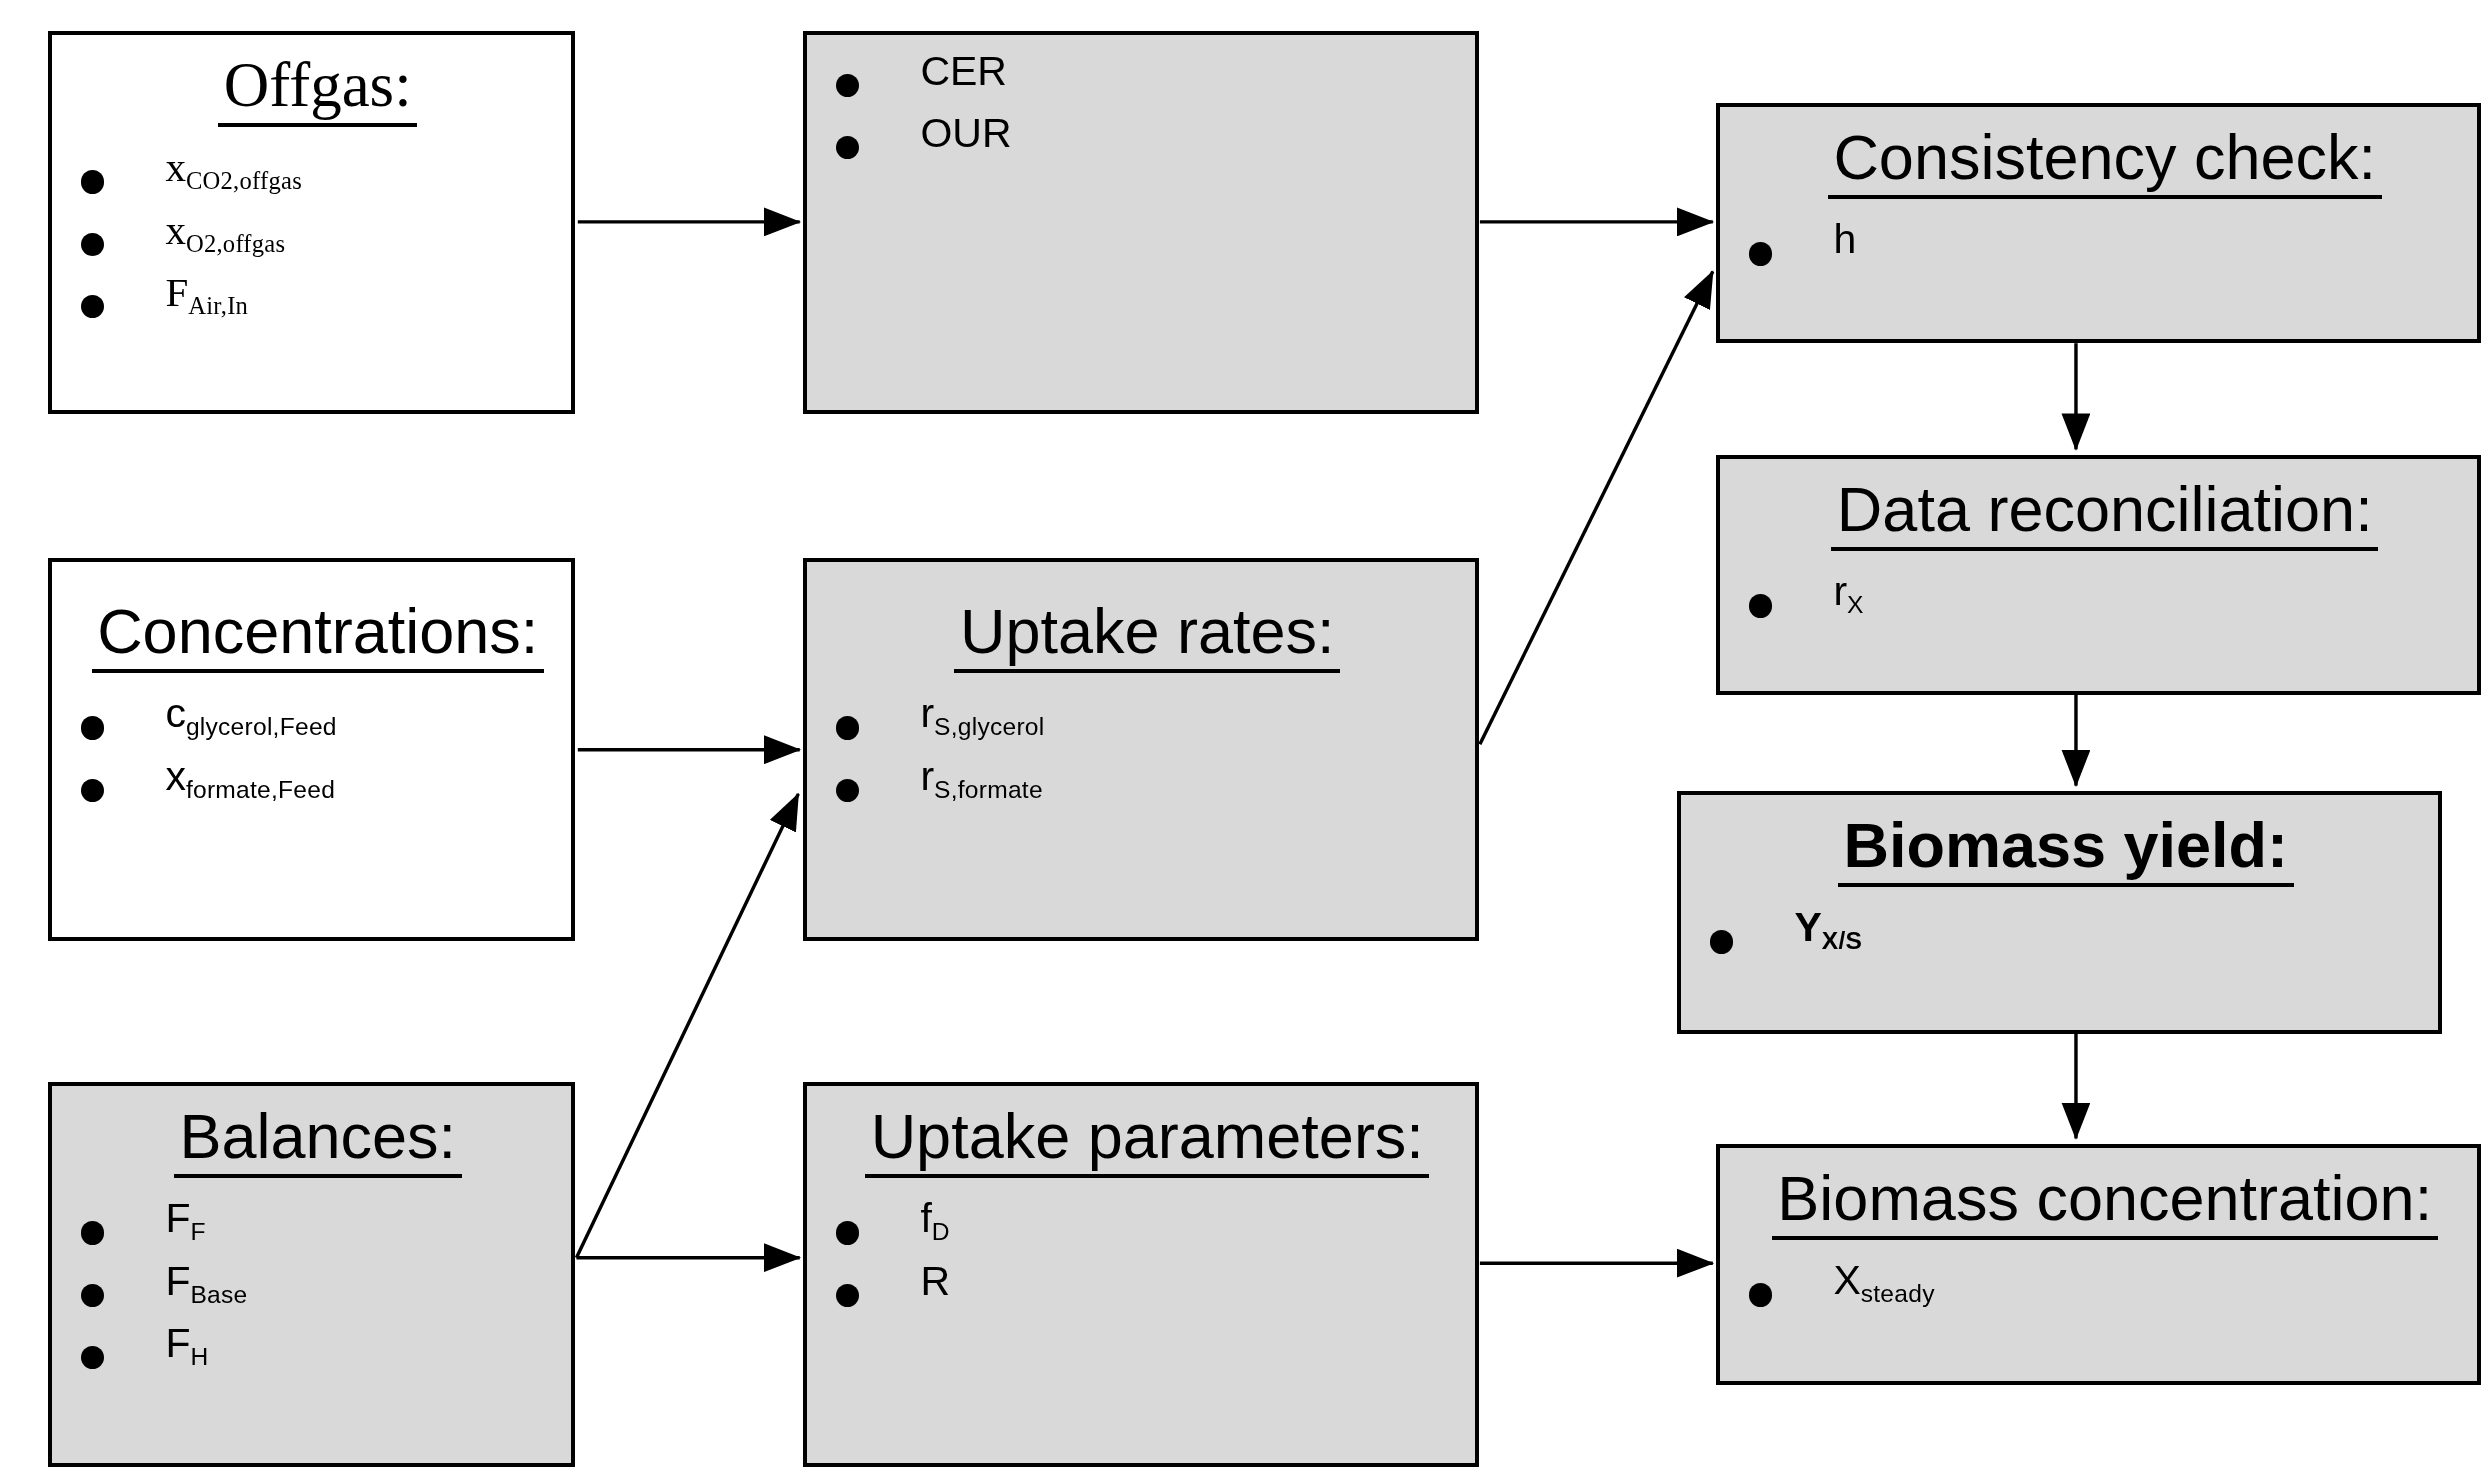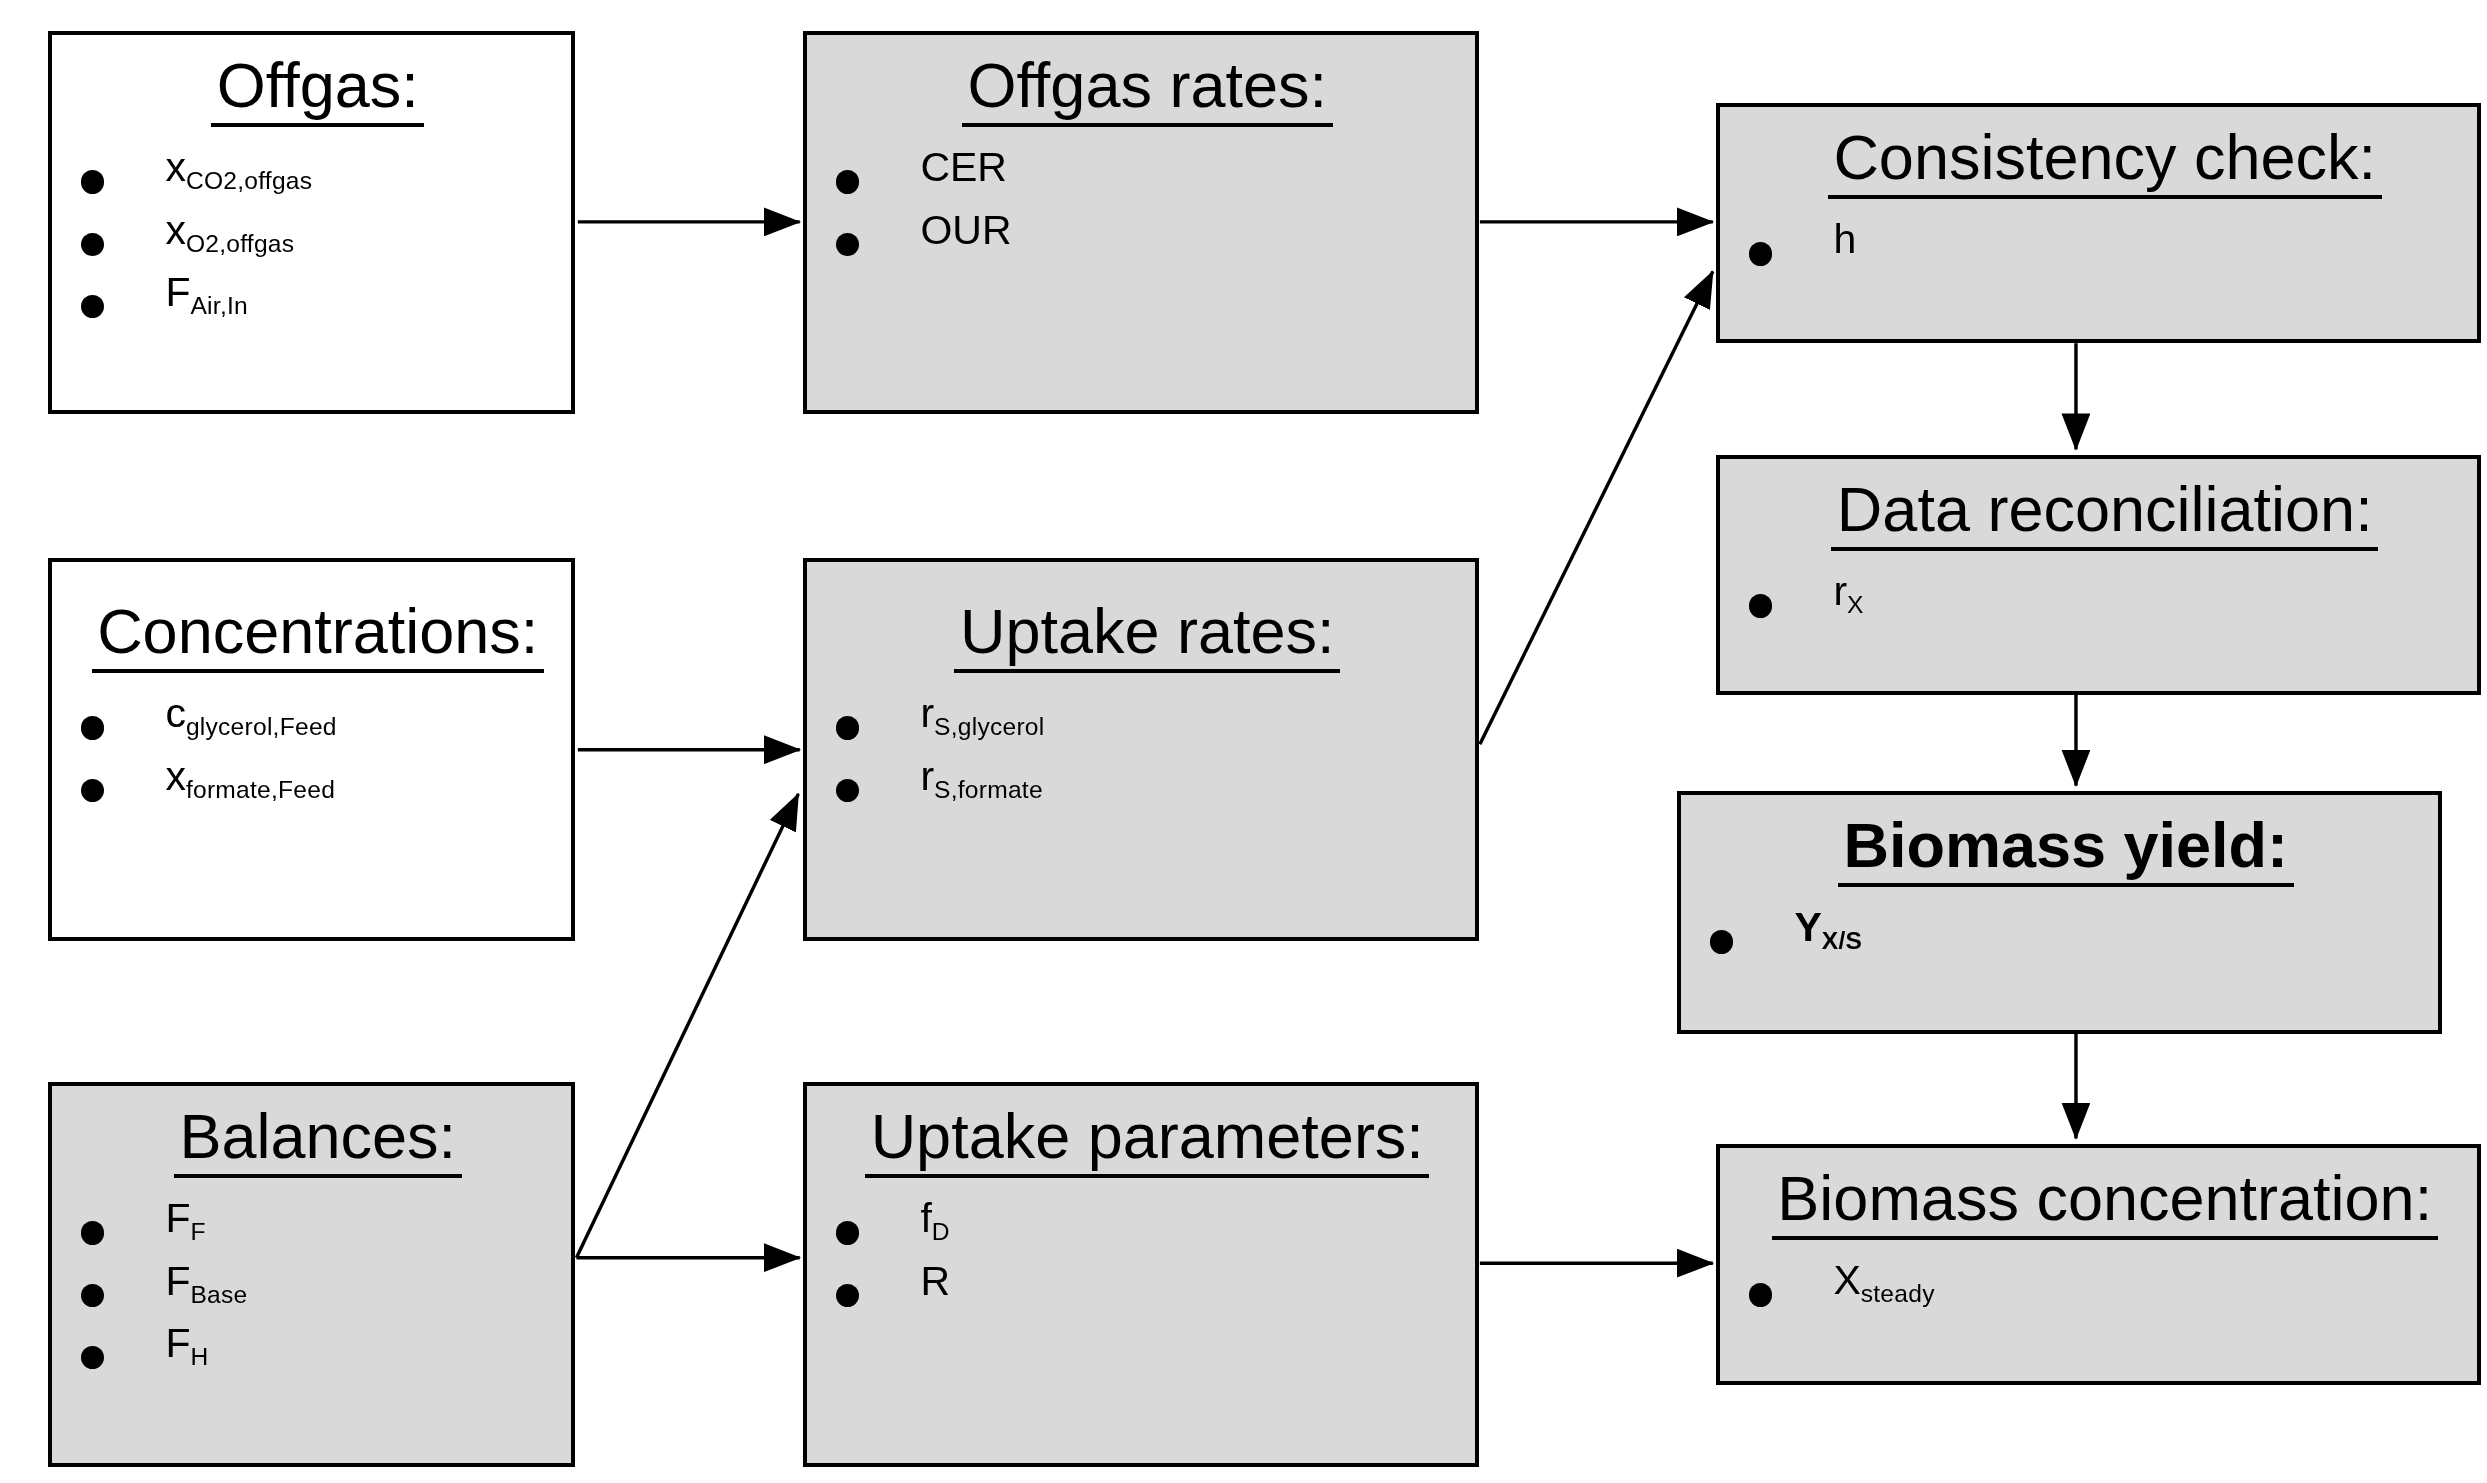--- a/index.html
+++ b/index.html
@@ -88,21 +88,21 @@
     <line x1="838" y1="1088" x2="1160" y2="1088" marker-end="url(#ah)"></line>
     <line x1="836" y1="1825" x2="1158" y2="1152" marker-end="url(#ah)"></line>
     <line x1="836" y1="1825" x2="1160" y2="1825" marker-end="url(#ah)"></line>
     <line x1="2147" y1="1080" x2="2485" y2="394" marker-end="url(#ah)"></line>
     <line x1="2147" y1="1833" x2="2485" y2="1833" marker-end="url(#ah)"></line>
     <line x1="3012" y1="498" x2="3012" y2="652" marker-end="url(#ah)"></line>
     <line x1="3012" y1="1008" x2="3012" y2="1140" marker-end="url(#ah)"></line>
     <line x1="3012" y1="1500" x2="3012" y2="1652" marker-end="url(#ah)"></line>
   </svg>
 
-  <div class="box white" style="left:48px; top:31px; width:527px; height:383px;">
+  <div class="box white" style="left:48px; top:31px; width:527px; height:383px;font-family:Liberation Serif, serif;">
     <div class="title-row">
       <span class="title">Offgas:</span>
     </div>
     <div class="item">
       <span class="dot"></span>
       <span class="txt"><span>x</span><sub>CO2,offgas</sub></span>
     </div>
     <div class="item">
       <span class="dot"></span>
       <span class="txt"><span>x</span><sub>O2,offgas</sub></span>
@@ -139,23 +139,20 @@
       <span class="dot"></span>
       <span class="txt"><span>F</span><sub>Base</sub></span>
     </div>
     <div class="item">
       <span class="dot"></span>
       <span class="txt"><span>F</span><sub>H</sub></span>
     </div>
   </div>
 
   <div class="box" style="left:803px; top:31px; width:676px; height:383px;">
-    <div class="title-row">
-      <span class="title">Offgas rates:</span>
-    </div>
     <div class="item">
       <span class="dot"></span>
       <span class="txt"><span>CER</span><sub></sub></span>
     </div>
     <div class="item">
       <span class="dot"></span>
       <span class="txt"><span>OUR</span><sub></sub></span>
     </div>
   </div>
 

